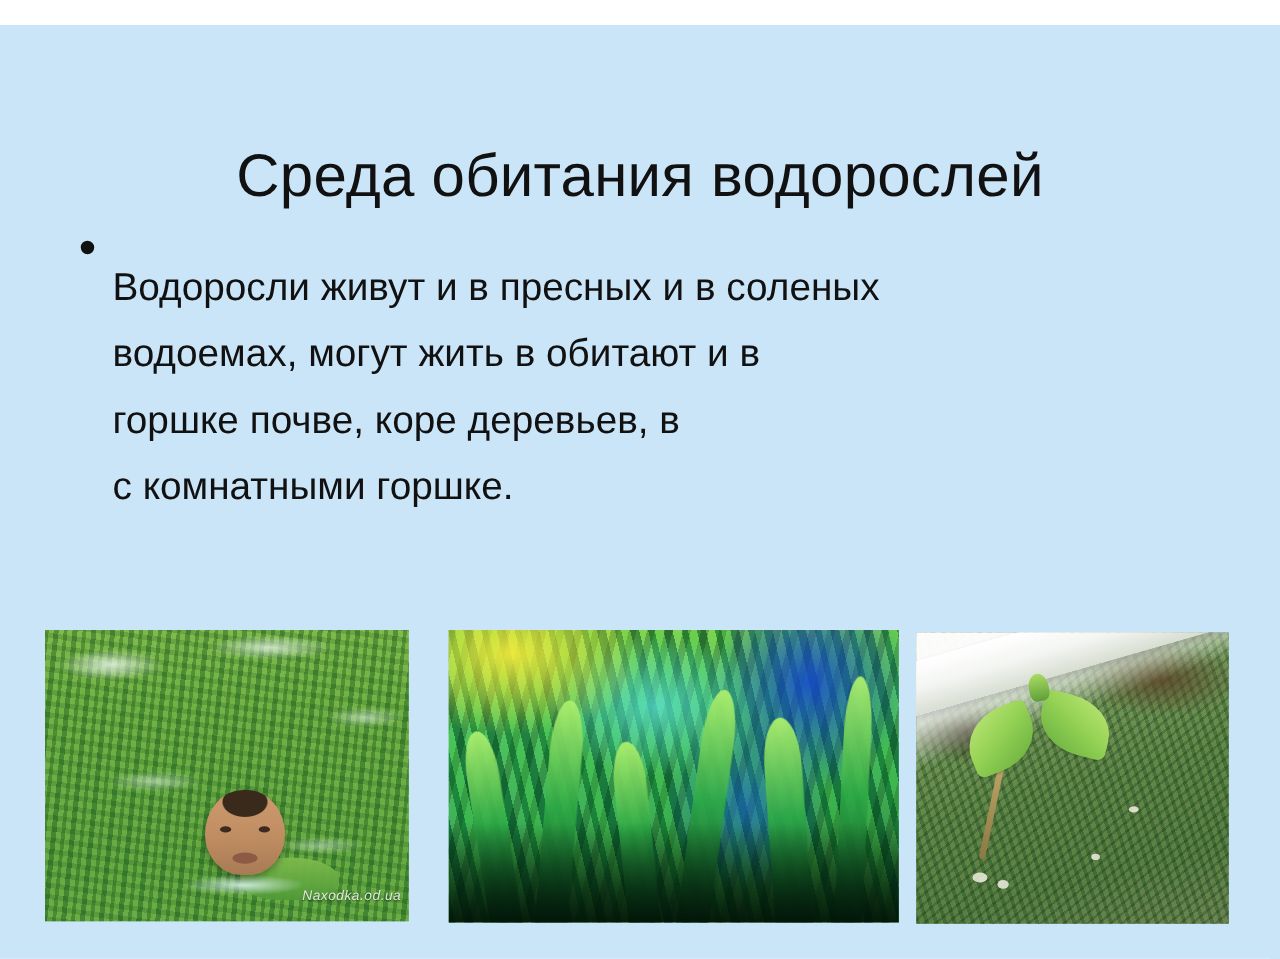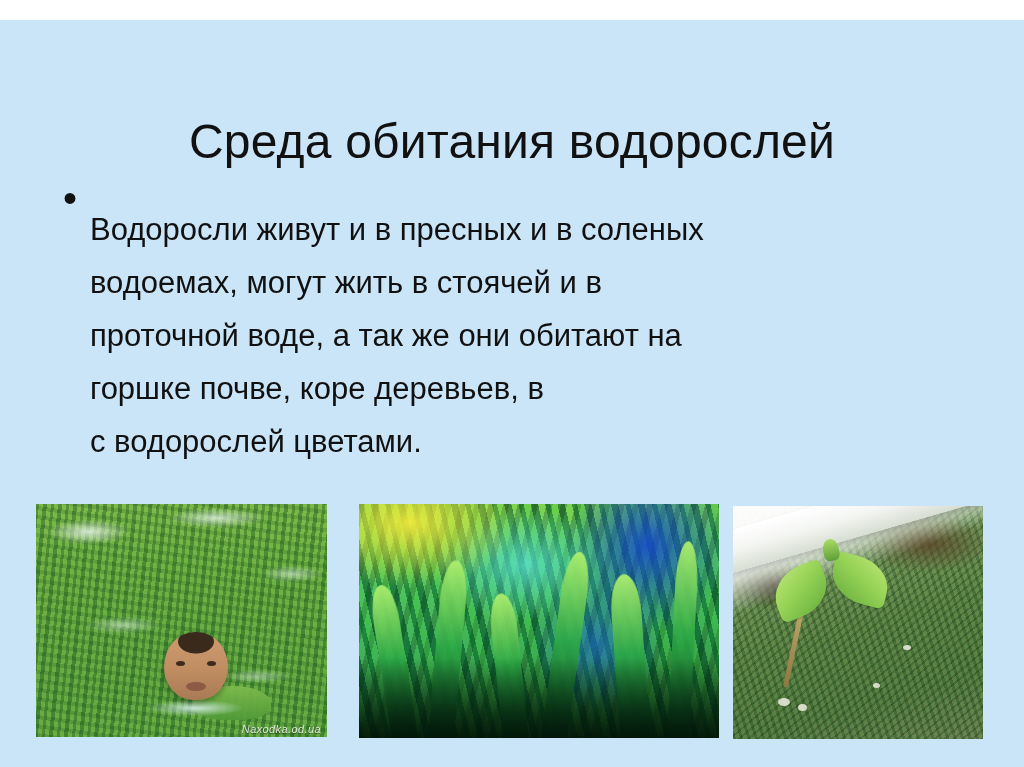--- a/index.html
+++ b/index.html
@@ -147,21 +147,21 @@
     left: 38%;
     top: 84%;
     width: 96px;
     height: 16px;
     border-radius: 50%;
     background: radial-gradient(ellipse at center, rgba(215,238,235,0.9), rgba(215,238,235,0) 72%);
   }
   #photo-boy .watermark {
     position: absolute;
     right: 6px;
-    bottom: 2px;
+    bottom: 14px;
     font-size: 11px;
     font-style: italic;
     color: rgba(250,252,248,0.85);
     text-shadow: 0 1px 1px rgba(0,0,0,0.45);
     letter-spacing: 0.4px;
     white-space: nowrap;
   }
 
   
   #photo-seaweed {
@@ -283,24 +283,23 @@
 
 <div id="slide" style="background: rgb(203, 229, 248);">
 
   <h1 id="slide-title">Среда обитания водорослей</h1>
 
   <div id="body-block">
     <div class="bullet-row">
       <span class="bullet-marker">•</span>
       <p class="bullet-text">
         <span class="ln">Водоросли живут и в пресных и в соленых</span>
-        <span class="ln">водоемах, могут жить в стоячей и в</span>
-        <span class="ln">проточной воде, а так же они обитают на</span>
+        <span class="ln">водоемах, могут жить в обитают и в</span>
         <span class="ln">горшке почве, коре деревьев, в</span>
-        <span class="ln">с водорослей цветами.</span>
+        <span class="ln">с комнатными горшке.</span>
       </p>
     </div>
   </div>
 
   <div class="photo" id="photo-boy">
     <div class="shoulder"></div>
     <div class="ripple"></div>
     <div class="head">
       <div class="mouth"></div>
     </div>

